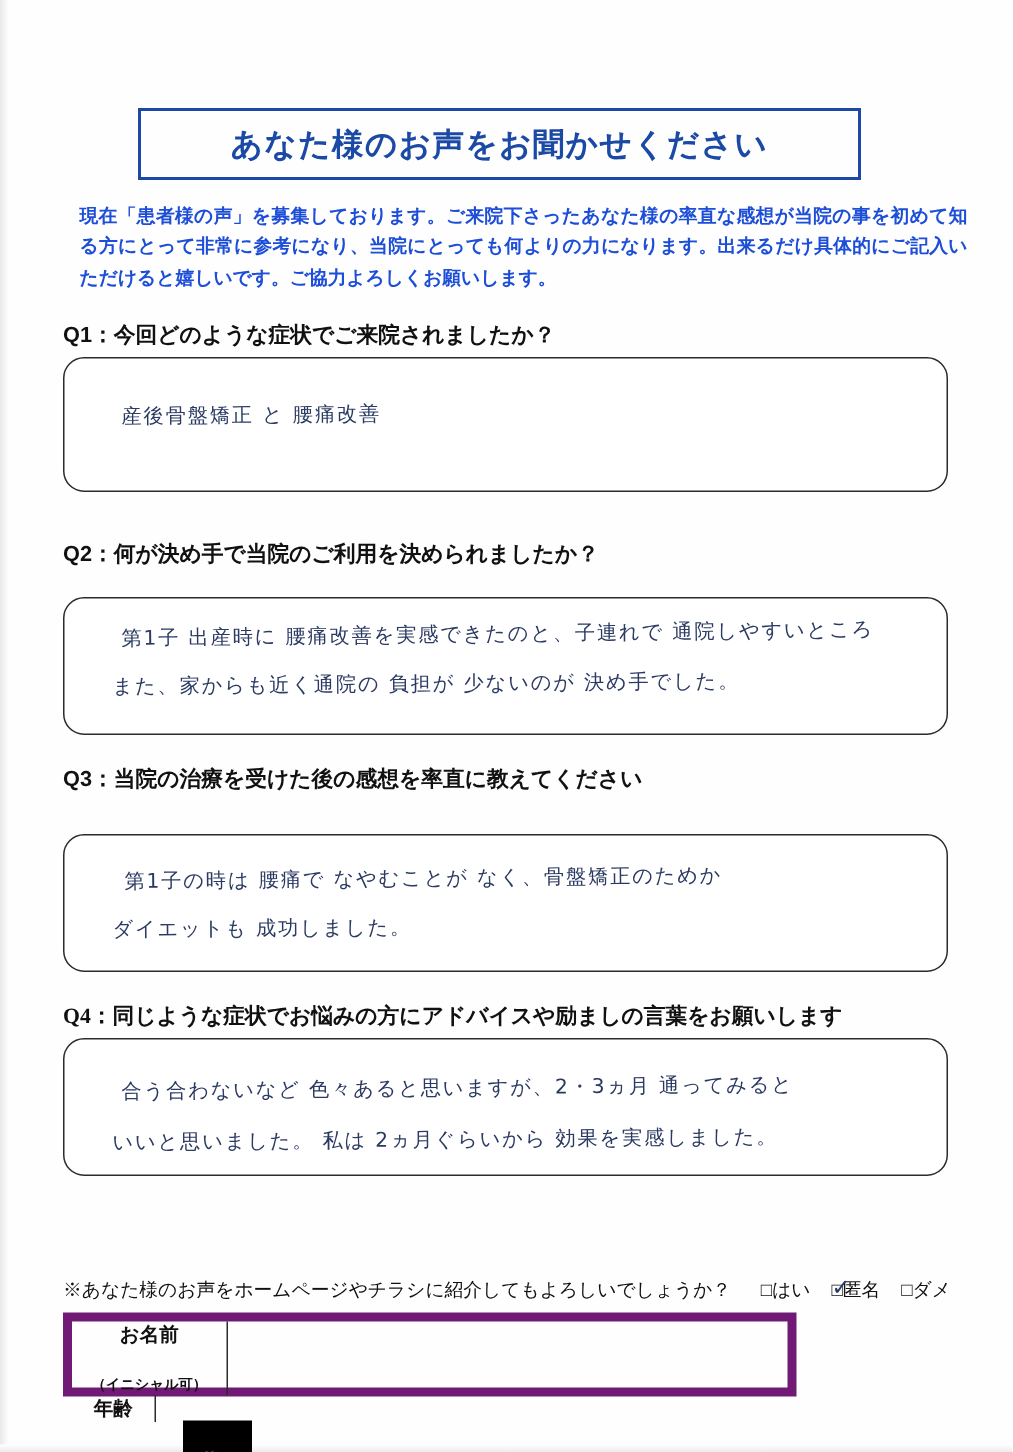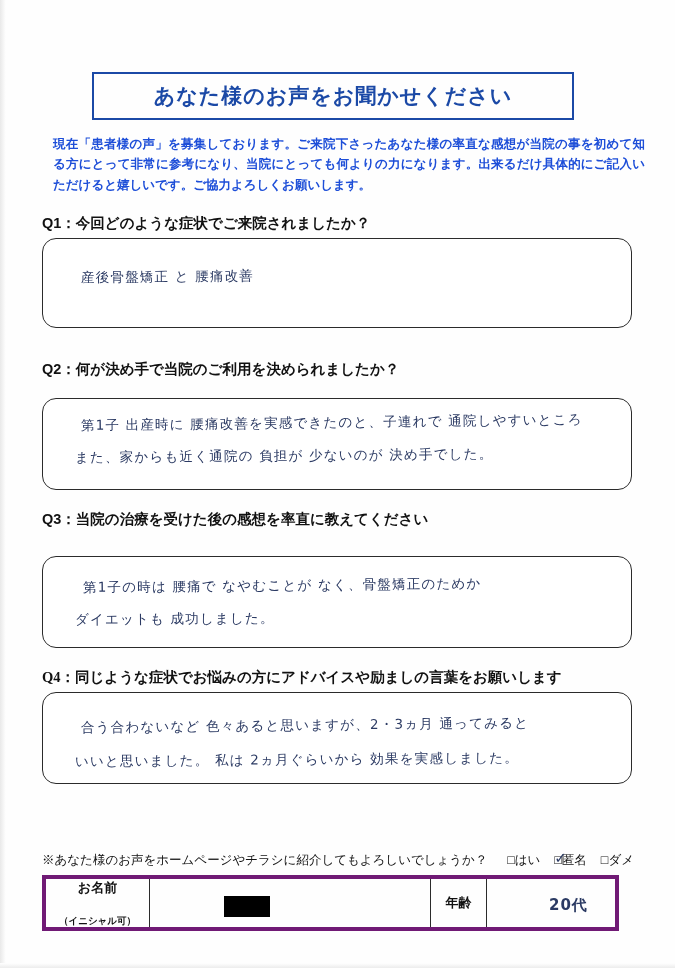--- a/index.html
+++ b/index.html
@@ -107,25 +107,26 @@
     top: -3px;
     font-family: "DejaVu Sans", sans-serif;
     color: #2b3a63;
     font-size: 15px;
   }
   
   .info-table {
     position: absolute;
     left: 42px;
     top: 875px;
-    width: 577px;
+    width: 489px;
     height: 56px;
-    border: 4px solid #701a75;
-    box-sizing: border-box;
-    display: flex;
+    border: 6px solid #701a75;
+    box-sizing: border-box;
+    display: flex;
+    flex-direction: column;
   }
   .cell {
     box-sizing: border-box;
     display: flex;
     flex-direction: column;
     align-items: center;
     justify-content: center;
     font-size: 13px;
     font-weight: bold;
   }

